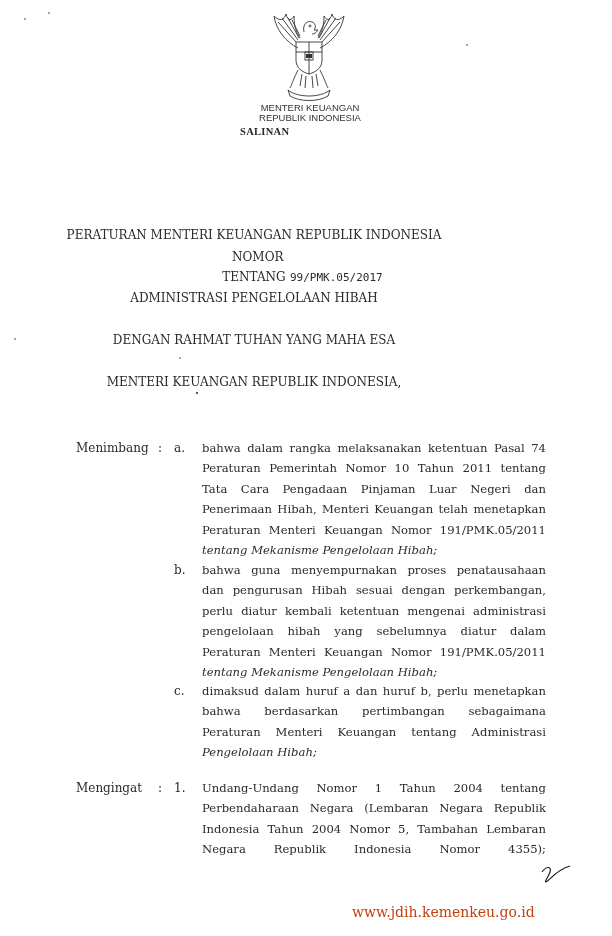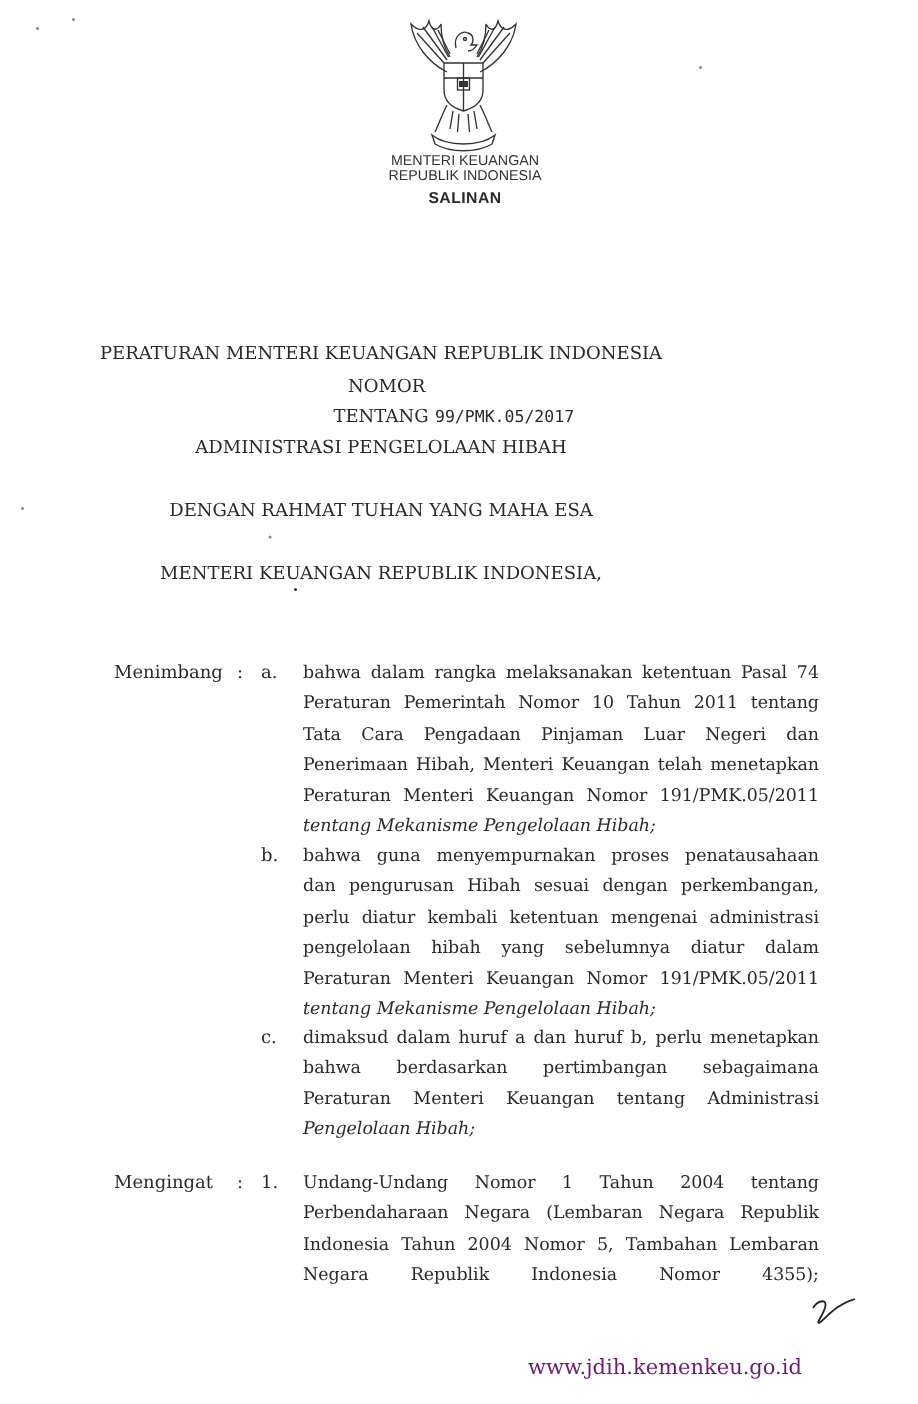--- a/index.html
+++ b/index.html
@@ -2,31 +2,31 @@
 <html><head>
 <meta charset="utf-8">
 <style>
   html, body { margin:0; padding:0; background:#ffffff; }
   body { width:612px; height:936px; position:relative; overflow:hidden;
          font-family:"DejaVu Serif", "Liberation Serif", serif; color:#2a2a2a; }
   .abs { position:absolute; }
   .emblem { left:268px; top:8px; width:82px; height:96px; }
   .ministry { left:240px; width:140px; text-align:center;
               font-family:"Liberation Sans", sans-serif; font-size:9.5px; line-height:11px; color:#333; }
-  .salinan { left:240px; width:140px; text-align:center; top:126px;
-             font-family:Liberation Sans, sans-serif; font-weight:bold; font-size:10.5px; letter-spacing:0.3px; }
+  .salinan { left:240px; width:140px; top:126px;
+             font-family:Liberation Serif, serif; font-weight:bold; font-size:10.5px; letter-spacing:0.3px; }
   .center { left:0; width:508px; text-align:center; font-size:12px; }
   .mono { font-family:"DejaVu Sans Mono", monospace; font-size:11px; }
   .label { left:76px; font-size:12px;text-align:right; }
   .colon { left:158px; font-size:12px; }
   .marker { font-size:12px; }
   .para { left:202px; width:344px; font-size:11.6px; line-height:20.4px; text-align:justify; }
   .para .line { display:block; text-align:justify; text-align-last:justify; height:20.4px; white-space:nowrap; }
   .para .line.last { text-align-last:left;font-style:italic; }
-  .footer-link { left:352px; top:904px; font-size:14px; color:#701a75; }
+  .footer-link { left:352px; top:904px; font-size:14px; color:#c2410c; }
   .speck { position:absolute; background:#888; width:1.5px; height:1.5px; border-radius:1px; }
   .signature { left:538px; top:862px; width:34px; height:22px; }
 </style>
 </head>
 <body>
 
 <svg class="abs emblem" viewBox="0 0 82 96">
   <g fill="none" stroke="#333" stroke-width="0.9">
 
     <path d="M30 40 C18 34 8 22 6 8 C12 14 16 12 18 6 C20 14 24 12 26 8 C26 18 28 24 32 30"></path>

